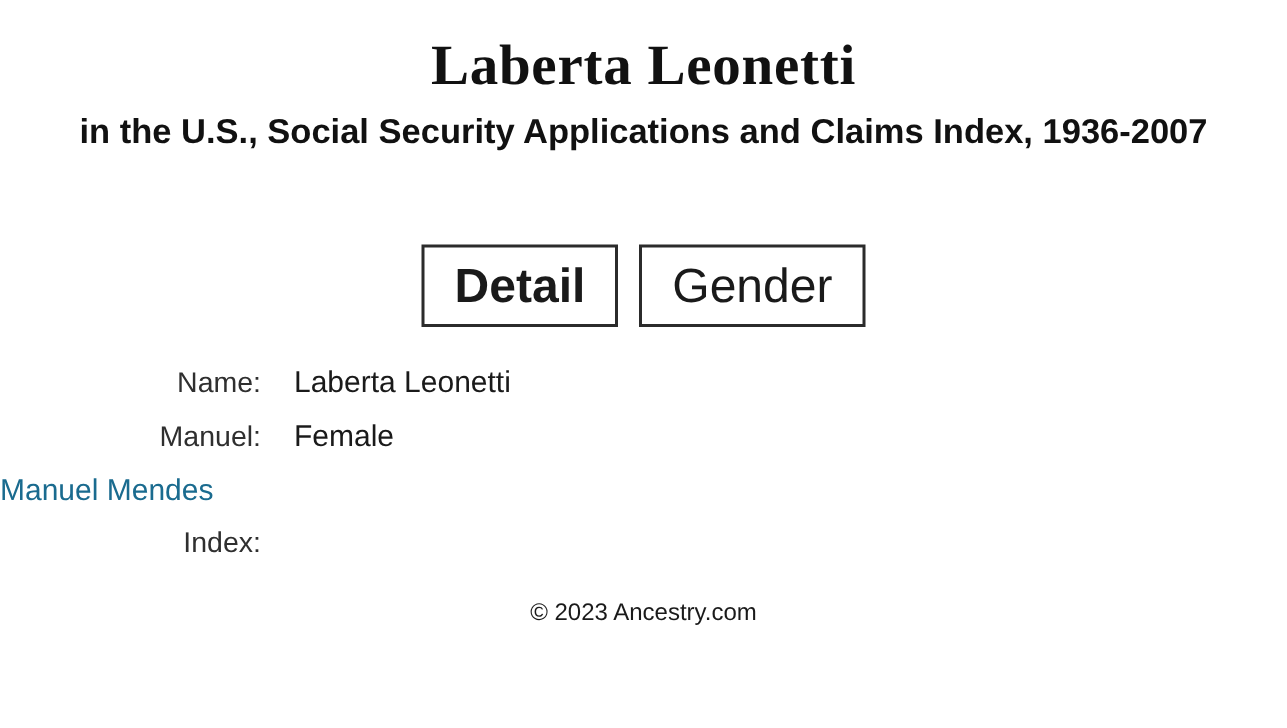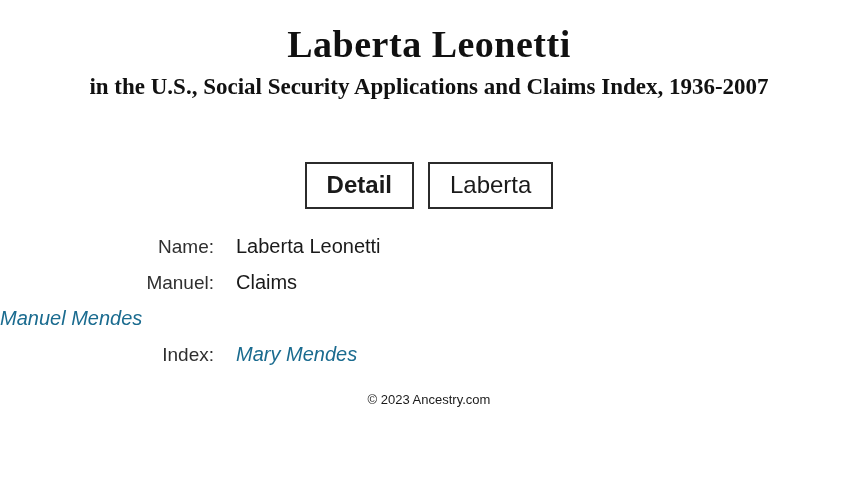--- a/index.html
+++ b/index.html
@@ -23,106 +23,104 @@
   .title {
     font-family: "Liberation Serif", serif;
     font-size: 38px;
     font-weight: 700;
     text-align: center;
     letter-spacing: 0.5px;
     margin-top: 22px;
     color: #111111;
   }
   .subtitle {
-    font-family: Liberation Serif, serif;
+    font-family: Liberation Sans, sans-serif;
     font-size: 23px;
     font-weight: 700;
     text-align: center;
     margin-top: 8px;
     color: #111111;
   }
   .tabs {
     display: flex;
     justify-content: center;
     gap: 14px;
     margin-top: 62px;
   }
   .tab {
     border: 2px solid #2b2b2b;
     padding: 9px 20px 10px 20px;
-    font-size: 24px;
+    font-size: 32px;
     line-height: 1;
     color: #1a1a1a;
     background: #ffffff;
     cursor: pointer;
     box-sizing: border-box;
   }
   .tab.active {
     font-weight: 700;
   }
   .fields {
     margin-top: 26px;
     display: flex;
     flex-direction: column;
     gap: 13px;
   }
   .field-row {
     display: flex;
     align-items: baseline;
   }
   .field-label {
-    width: 236px;
+    width: 196px;
     text-align: right;
     padding-right: 22px;
     font-size: 19px;
     color: #2f2f2f;
     box-sizing: border-box;
   }
   .field-value {
     font-size: 20px;
     color: #1a1a1a;
   }
   .field-value.link {
     color: #1a6b8f;
     cursor: pointer;
-    font-style: italic;
   }
   .copyright {
     text-align: center;
-    font-size: 13px;
+    font-size: 16px;
     color: #1a1a1a;
     margin-top: 26px;
   }
 </style>
 </head>
 <body>
 
 <div class="page">
 
   <div class="title">Laberta Leonetti</div>
   <div class="subtitle">in the U.S., Social Security Applications and Claims Index, 1936-2007</div>
 
   <div class="tabs">
     <div class="tab active">Detail</div>
-    <div class="tab">Laberta</div>
+    <div class="tab">Gender</div>
   </div>
 
   <div class="fields">
     <div class="field-row">
       <div class="field-label">Name:</div>
       <div class="field-value">Laberta Leonetti</div>
     </div>
     <div class="field-row">
       <div class="field-label">Manuel:</div>
-      <div class="field-value">Claims</div>
+      <div class="field-value">Female</div>
     </div>
     <div class="field-row">
       <div class="field-value link">Manuel Mendes</div>
     </div>
     <div class="field-row">
       <div class="field-label">Index:</div>
-      <div class="field-value link">Mary Mendes</div>
     </div>
   </div>
 
   <div class="copyright">© 2023 Ancestry.com</div>
 
 </div>
 
 </body></html>

